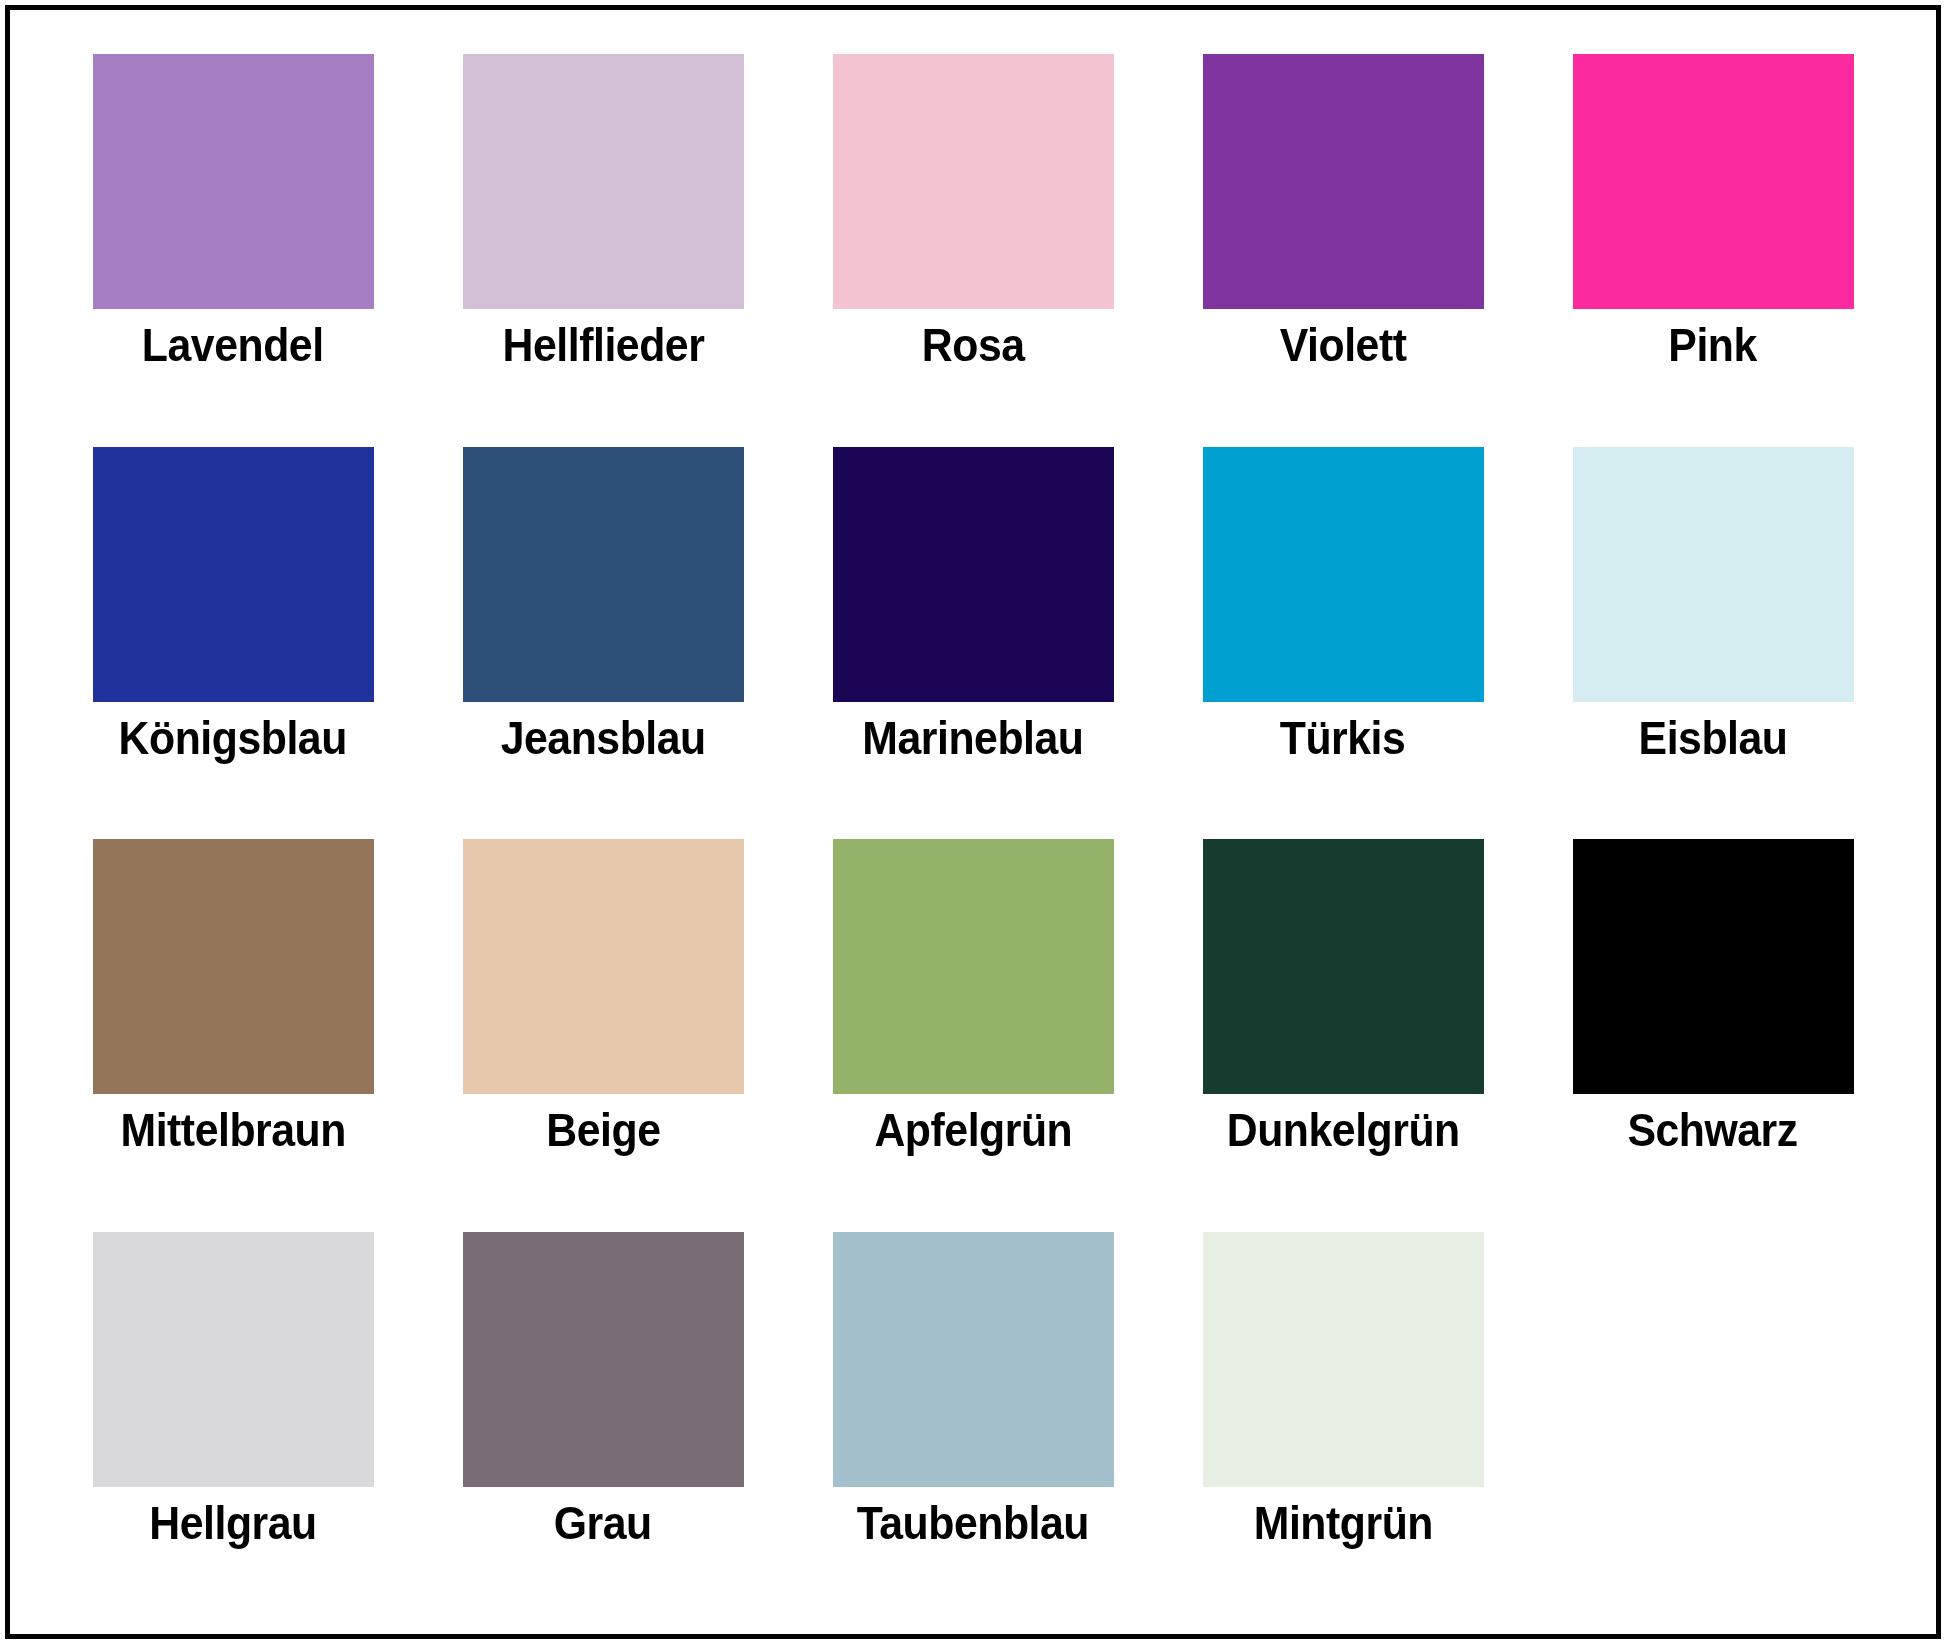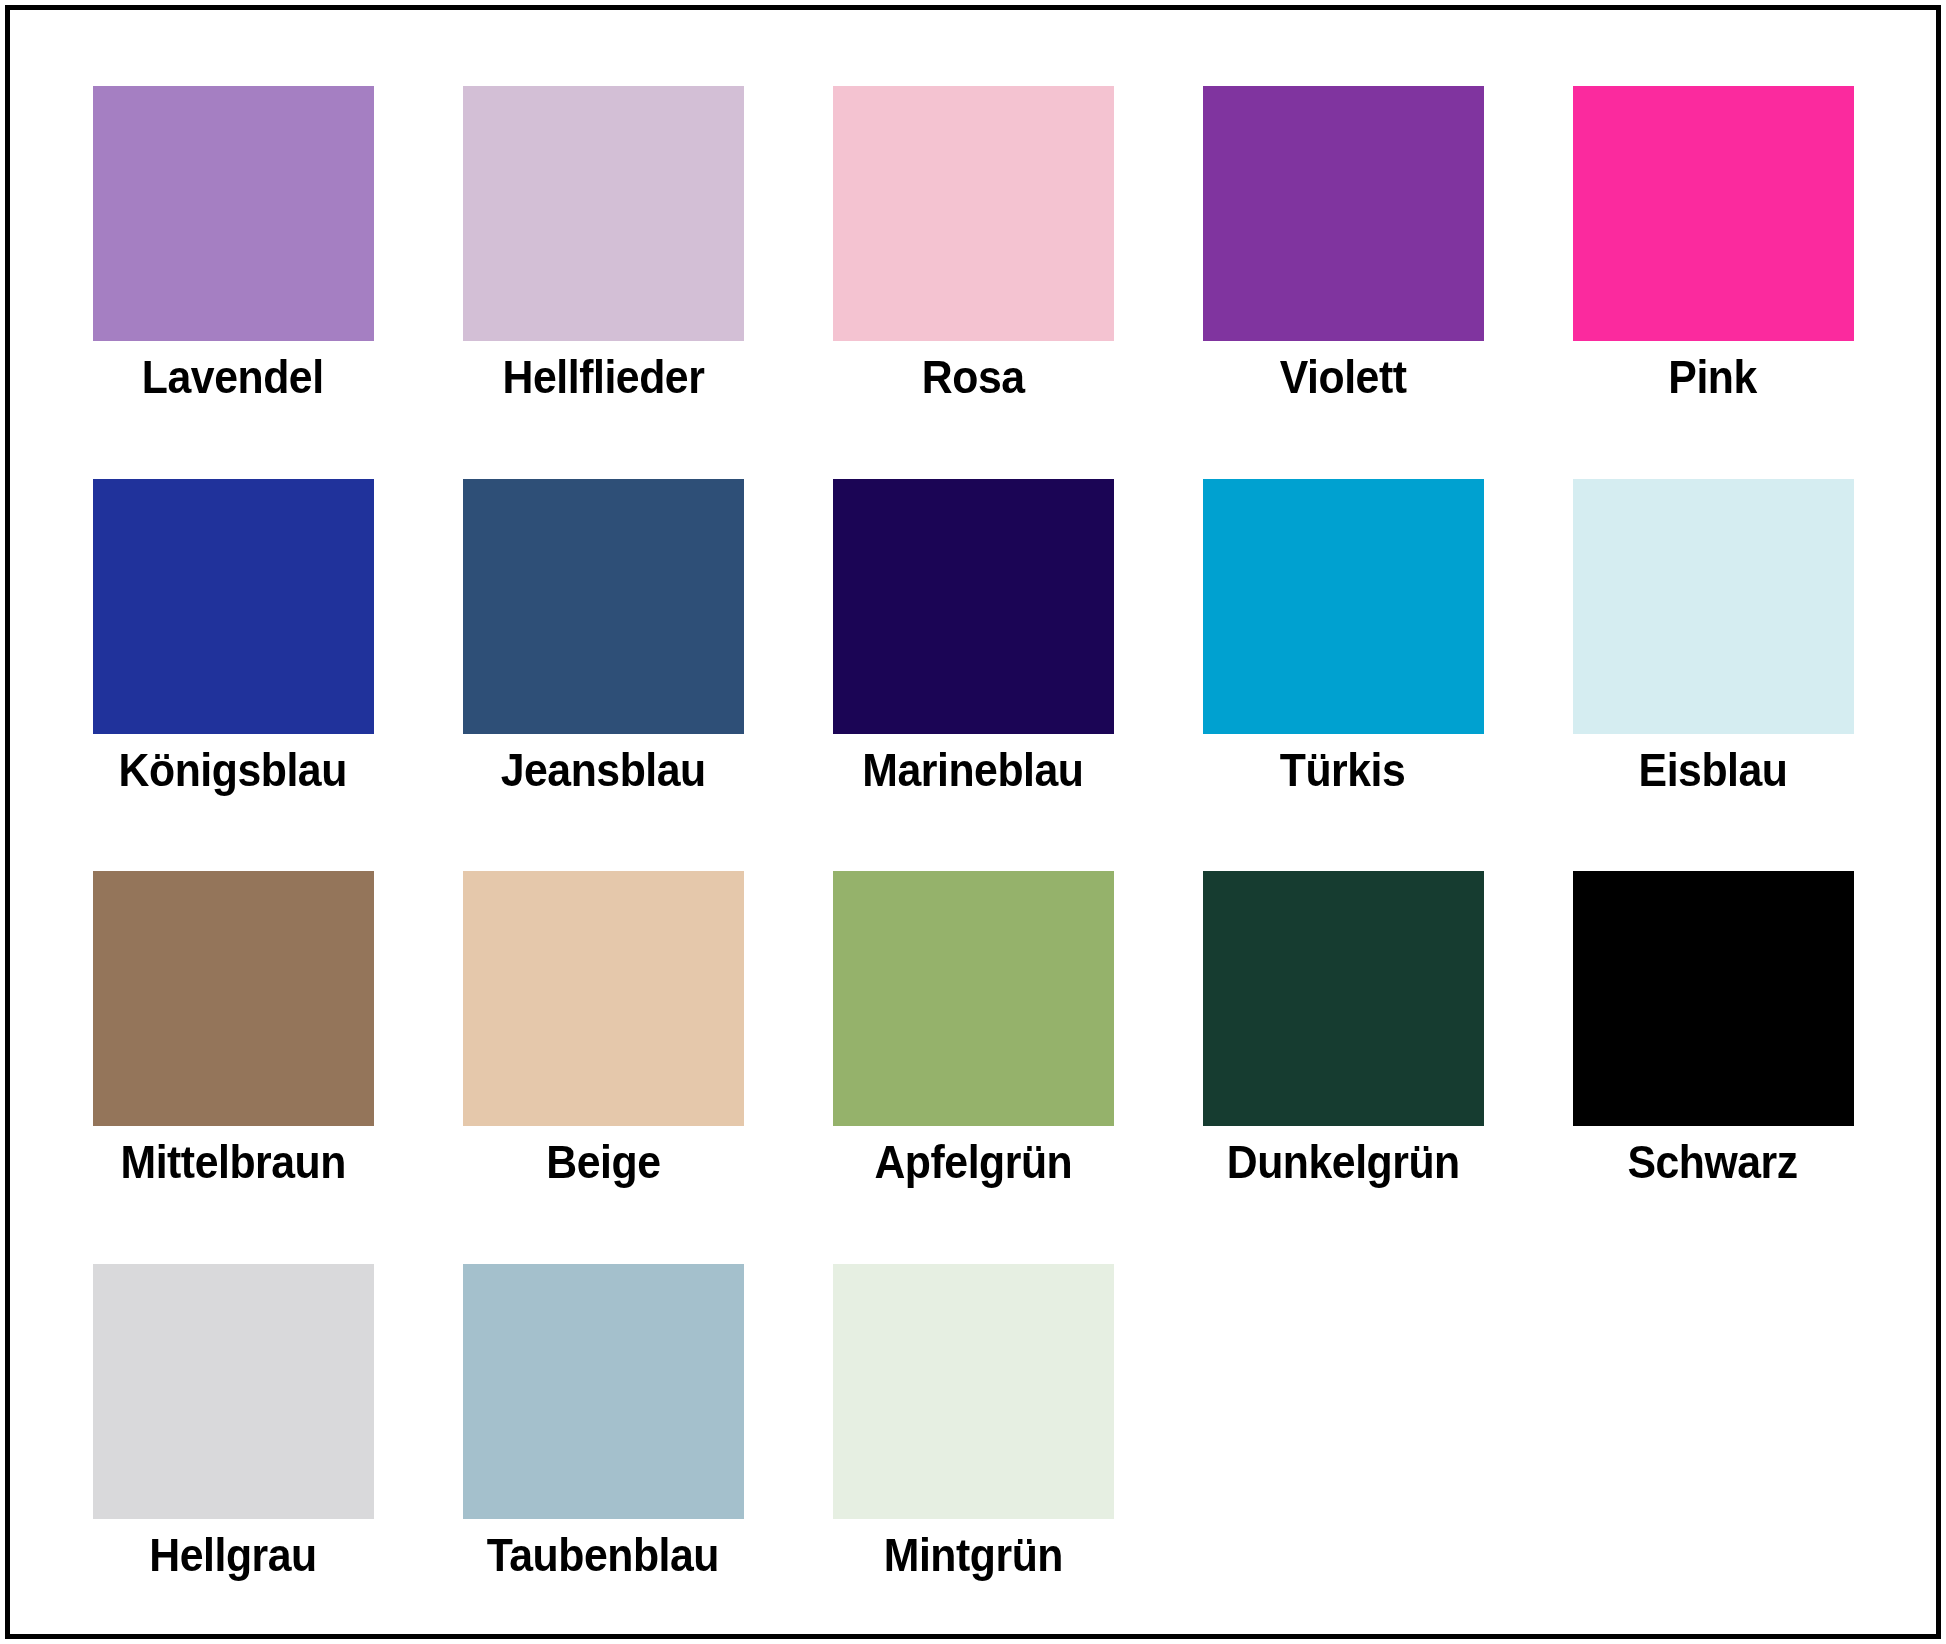--- a/index.html
+++ b/index.html
@@ -45,21 +45,21 @@
     padding: 30px 38px 24px 38px;
     box-sizing: border-box;
     column-gap: 0px;
     row-gap: 0px;
   }
 
   .swatch-cell {
     display: flex;
     flex-direction: column;
     align-items: center;
-    justify-content: center;
+    justify-content: flex-start;
     padding-top: 14px;
   }
 
   .swatch-chip {
     width: 281px;
     height: 255px;
     display: block;
     flex: 0 0 auto;
   }
 
@@ -141,20 +141,24 @@
         </div>
         <div class="swatch-cell">
           <div class="swatch-chip" style="background-color: rgb(0, 0, 0);"></div>
           <div class="swatch-label" style="color: rgb(0, 0, 0);">Schwarz</div>
         </div>
         <div class="swatch-cell">
           <div class="swatch-chip" style="background-color: rgb(217, 217, 219);"></div>
           <div class="swatch-label" style="color: rgb(0, 0, 0);">Hellgrau</div>
         </div>
         <div class="swatch-cell">
+          <div class="swatch-chip" style="background-color: rgb(122, 108, 119);"></div>
+          <div class="swatch-label" style="color: rgb(0, 0, 0);">Grau</div>
+        </div>
+        <div class="swatch-cell">
           <div class="swatch-chip" style="background-color: rgb(164, 192, 204);"></div>
           <div class="swatch-label" style="color: rgb(0, 0, 0);">Taubenblau</div>
         </div>
         <div class="swatch-cell">
           <div class="swatch-chip" style="background-color: rgb(230, 239, 226);"></div>
           <div class="swatch-label" style="color: rgb(0, 0, 0);">Mintgrün</div>
         </div>
       </div>
   </div>
 </div>

